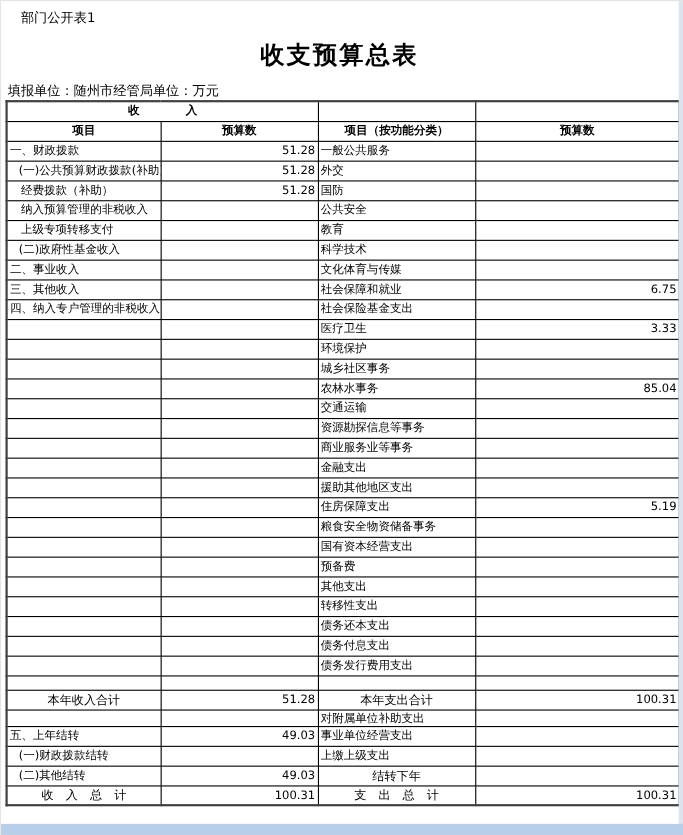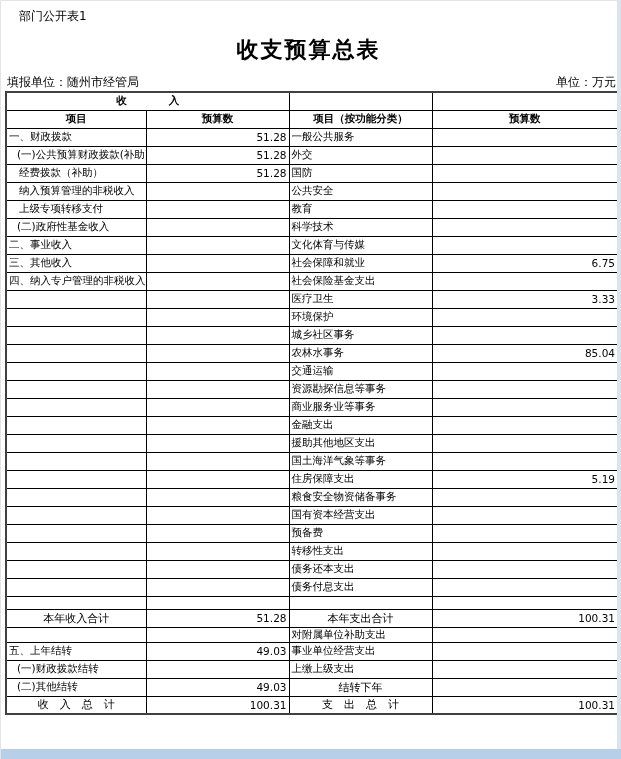--- a/index.html
+++ b/index.html
@@ -18,21 +18,21 @@
     font-size: 12px;
     margin-left: 12px;
   }
   .doc-title {
     position: absolute; top: 34px; left: 0; width: 615px;
     text-align: center; font-size: 22px; font-weight: bold;
     letter-spacing: 2px;
   }
   .meta-row {
     position: absolute; top: 73px; left: 6px; width: 609px;
-    display: flex; justify-content: space-between;
+    display: flex; 
     font-size: 12px;
   }
   table.budget {
     position: absolute; top: 90px; left: 4px;
     width: 612px;
     border-collapse: collapse; table-layout: fixed;
     border: 2px solid #404040;
   }
   table.budget td {
     border: 1px solid #000;
@@ -203,26 +203,20 @@
       </tr>
       <tr>
         <td class="item"></td>
         <td class="num"></td>
         <td class="item">援助其他地区支出</td>
         <td class="num"></td>
       </tr>
       <tr>
         <td class="item"></td>
         <td class="num"></td>
-        <td class="item">国土海洋气象等事务</td>
-        <td class="num"></td>
-      </tr>
-      <tr>
-        <td class="item"></td>
-        <td class="num"></td>
         <td class="item">住房保障支出</td>
         <td class="num">5.19</td>
       </tr>
       <tr>
         <td class="item"></td>
         <td class="num"></td>
         <td class="item">粮食安全物资储备事务</td>
         <td class="num"></td>
       </tr>
       <tr>
@@ -233,33 +227,45 @@
       </tr>
       <tr>
         <td class="item"></td>
         <td class="num"></td>
         <td class="item">预备费</td>
         <td class="num"></td>
       </tr>
       <tr>
         <td class="item"></td>
         <td class="num"></td>
+        <td class="item">其他支出</td>
+        <td class="num"></td>
+      </tr>
+      <tr>
+        <td class="item"></td>
+        <td class="num"></td>
         <td class="item">转移性支出</td>
         <td class="num"></td>
       </tr>
       <tr>
         <td class="item"></td>
         <td class="num"></td>
         <td class="item">债务还本支出</td>
         <td class="num"></td>
       </tr>
       <tr>
         <td class="item"></td>
         <td class="num"></td>
         <td class="item">债务付息支出</td>
+        <td class="num"></td>
+      </tr>
+      <tr>
+        <td class="item"></td>
+        <td class="num"></td>
+        <td class="item">债务发行费用支出</td>
         <td class="num"></td>
       </tr>
       <tr class="short">
         <td class="item"></td>
         <td class="num"></td>
         <td class="item"></td>
         <td class="num"></td>
       </tr>
       <tr>
         <td class="item emph">本年收入合计</td>

